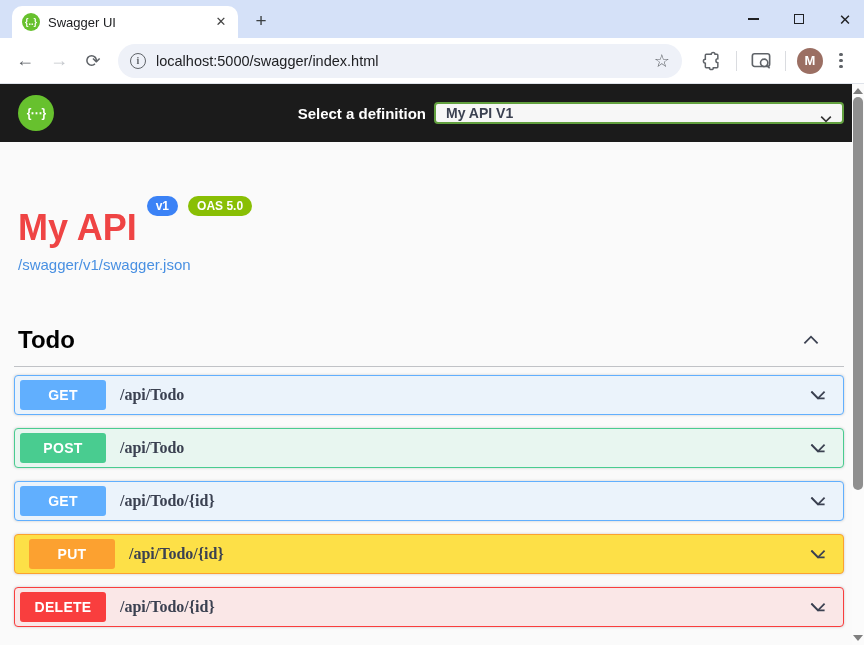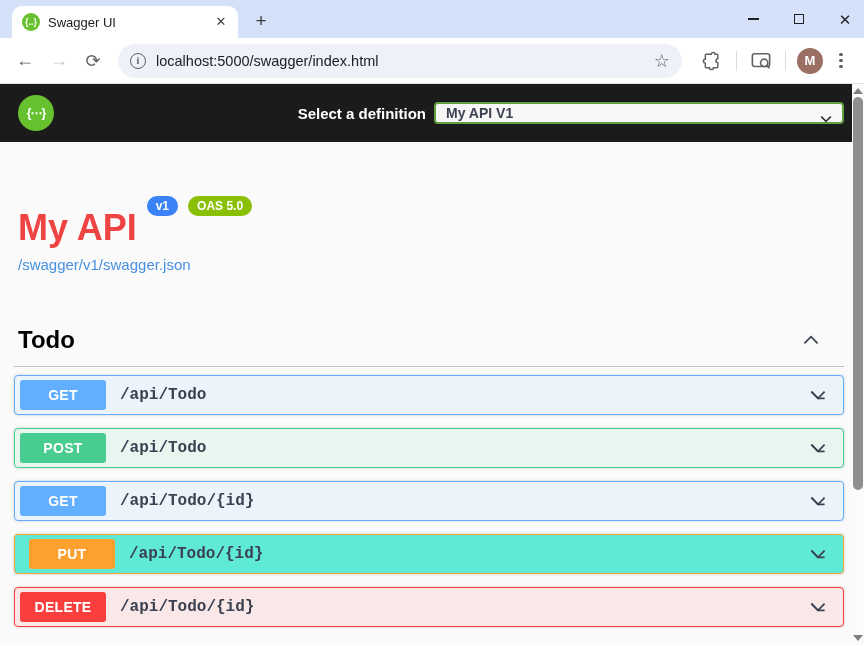--- a/index.html
+++ b/index.html
@@ -93,21 +93,21 @@
                     border-bottom:1px solid rgba(59,65,81,.3); cursor:pointer; }
   .section-title { font-size:24px; font-weight:bold; color:#000000; }
 
   .op-list { margin-top:8px; }
   .op-row { height:40px; border:1px solid; border-radius:4px; margin-bottom:13px;
             display:flex; align-items:center; padding:0 14px 0 5px;
             box-shadow:0 0 3px rgba(0,0,0,.19); cursor:pointer; }
   .op-method { width:86px; height:30px; border-radius:3px; color:#fff;
                font-weight:bold; font-size:14px; display:flex; align-items:center;
                justify-content:center; letter-spacing:.3px; flex:0 0 auto; }
-  .op-path { margin-left:14px; font-family:Liberation Mono, monospace;
+  .op-path { margin-left:14px; font-family:Liberation Serif, serif;
              font-weight:bold; font-size:16px; color:#3b4151; flex:1; }
 
   
   .scrollbar { position:absolute; right:0; top:0; width:12px; height:561px;
                background:#fbfbfb; }
   .sb-arrow-up { position:absolute; top:4px; left:1px; width:0; height:0;
                  border-left:5px solid transparent; border-right:5px solid transparent;
                  border-bottom:6px solid #7f7f7f; }
   .sb-arrow-down { position:absolute; bottom:4px; left:1px; width:0; height:0;
                    border-left:5px solid transparent; border-right:5px solid transparent;
@@ -215,21 +215,21 @@
     </svg>
   </div>
           <div class="op-row" style="border-color: rgb(97, 175, 254); background: rgb(235, 243, 251);">
     <span class="op-method" style="background: rgb(97, 175, 254);">GET</span>
     <span class="op-path">/api/Todo/{id}</span>
     <svg width="22" height="22" viewBox="0 0 20 20">
       <path d="M4 7 L10 13 L16 13 M4 7" fill="none" stroke="#3b4151" stroke-width="1.6"></path>
       <path d="M4 7 L10 13 L16 7" fill="none" stroke="#3b4151" stroke-width="1.6"></path>
     </svg>
   </div>
-          <div class="op-row" style="border-color: rgb(252, 161, 48); background: #5eead4; padding-left: 14px;">
+          <div class="op-row" style="border-color: rgb(252, 161, 48); background: #fde047; padding-left: 14px;">
     <span class="op-method" style="background: rgb(252, 161, 48);">PUT</span>
     <span class="op-path">/api/Todo/{id}</span>
     <svg width="22" height="22" viewBox="0 0 20 20">
       <path d="M4 7 L10 13 L16 13 M4 7" fill="none" stroke="#3b4151" stroke-width="1.6"></path>
       <path d="M4 7 L10 13 L16 7" fill="none" stroke="#3b4151" stroke-width="1.6"></path>
     </svg>
   </div>
           <div class="op-row" style="border-color: rgb(249, 62, 62); background: rgb(250, 231, 231);">
     <span class="op-method" style="background: rgb(249, 62, 62);">DELETE</span>
     <span class="op-path">/api/Todo/{id}</span>

